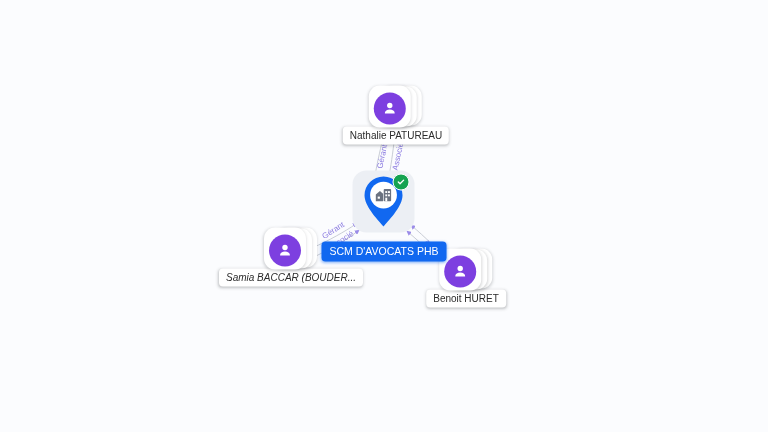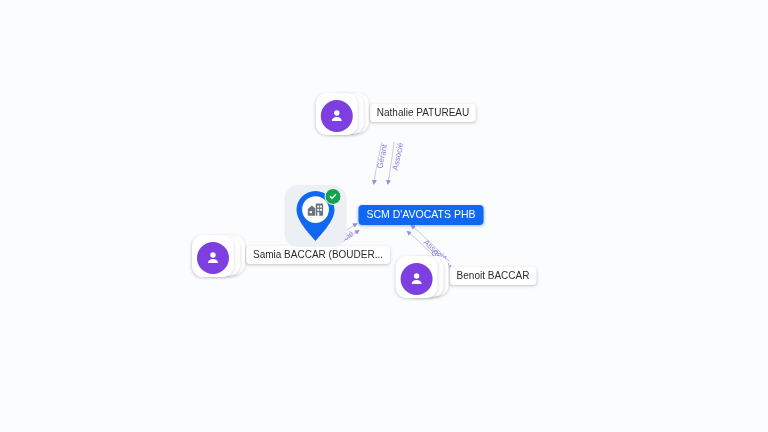--- a/index.html
+++ b/index.html
@@ -25,20 +25,21 @@
     top: 0;
     width: 768px;
     height: 432px;
   }
 
   
   .node {
     position: absolute;
     transform: translate(-50%, -50%);
     display: flex;
+    flex-direction: column;
     align-items: center;
     text-align: center;
   }
 
   
   .person-stack {
     position: relative;
     width: 54px;
     height: 46px;
   }
@@ -168,21 +169,21 @@
           <svg width="18" height="18" viewBox="0 0 24 24" fill="#ffffff">
             <circle cx="12" cy="8" r="3.6"></circle>
             <path d="M12 13.2c-3.6 0-6.5 2.1-6.5 4.3v1.1h13v-1.1c0-2.2-2.9-4.3-6.5-4.3z"></path>
           </svg>
         </div>
       </div>
     </div>
     <div class="label-pill">Nathalie PATUREAU</div>
   </div>
 
-  <div class="node" style="left:291px; top:256px;">
+  <div class="node" style="left:291px; top:256px;font-style:italic;">
     <div class="person-stack">
       <div class="stack-card c3"></div>
       <div class="stack-card c2"></div>
       <div class="stack-card c1">
         <div class="avatar-circle">
           <svg width="18" height="18" viewBox="0 0 24 24" fill="#ffffff">
             <circle cx="12" cy="8" r="3.6"></circle>
             <path d="M12 13.2c-3.6 0-6.5 2.1-6.5 4.3v1.1h13v-1.1c0-2.2-2.9-4.3-6.5-4.3z"></path>
           </svg>
         </div>
@@ -197,21 +198,21 @@
       <div class="stack-card c2"></div>
       <div class="stack-card c1">
         <div class="avatar-circle">
           <svg width="18" height="18" viewBox="0 0 24 24" fill="#ffffff">
             <circle cx="12" cy="8" r="3.6"></circle>
             <path d="M12 13.2c-3.6 0-6.5 2.1-6.5 4.3v1.1h13v-1.1c0-2.2-2.9-4.3-6.5-4.3z"></path>
           </svg>
         </div>
       </div>
     </div>
-    <div class="label-pill">Benoit BACCAR</div>
+    <div class="label-pill">Benoit HURET</div>
   </div>
 
   <div class="node" style="left:384px; top:216px;gap:12px;">
     <div class="company-pin-wrap">
       <div class="pin-halo"></div>
 
       <svg class="pin-svg" width="44" height="54" viewBox="0 0 44 54">
         <path d="M22 2 C11.5 2 3 10.4 3 20.8 C3 31.5 15 44 22 52 C29 44 41 31.5 41 20.8 C41 10.4 32.5 2 22 2 Z" fill="#1168f0"></path>
         <circle cx="22" cy="20.6" r="13.4" fill="#ffffff"></circle>
         <g fill="#6b7280">

